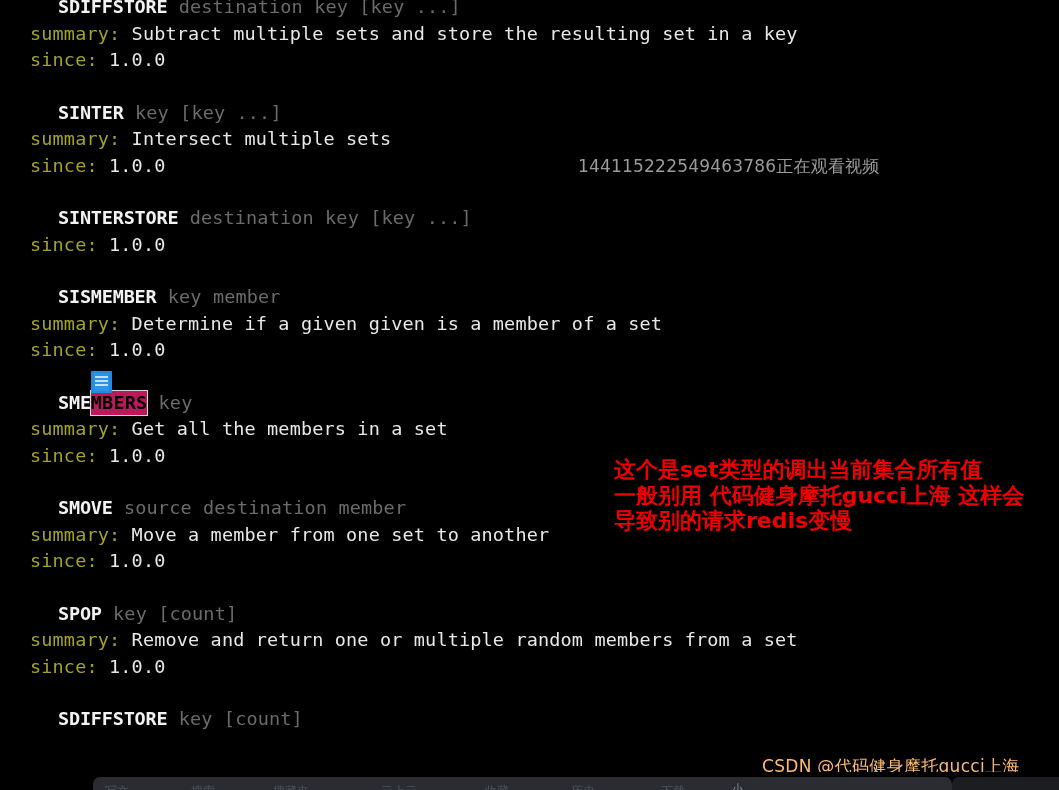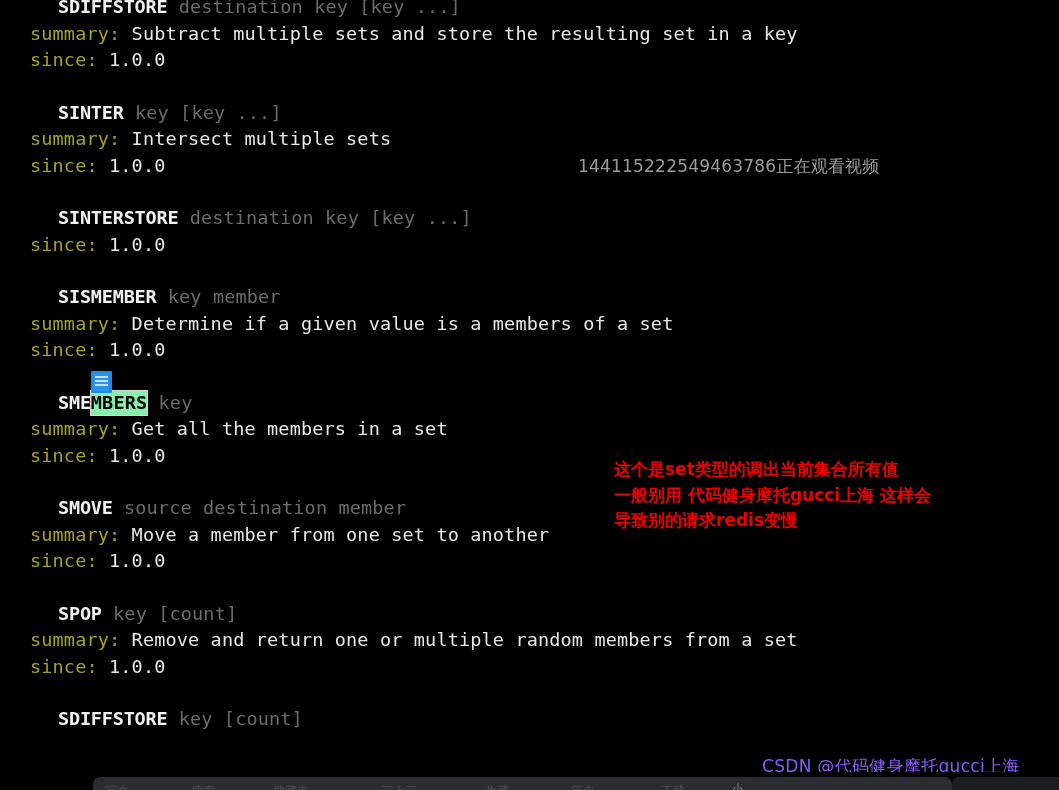--- a/index.html
+++ b/index.html
@@ -72,21 +72,21 @@
   }
 
   
   .clipped-top {
     margin-top: -14px;
   }
 
   
   .sel-wrap { position: relative; display: inline-block; }
   .sel {
-    background: #86efac;
+    background: #be185d;
     color: #000000;
     font-weight: bold;
     padding: 1px 0 2px 0;
     box-shadow: 0 0 0 1px #d8d8d8;
   }
   .copy-badge {
     position: absolute;
     left: 61px;
     top: -19px;
     width: 21px;
@@ -121,33 +121,33 @@
     letter-spacing: 0.2px;
   }
 
   
   #annotation {
     position: absolute;
     left: 614px;
     top: 457px;
     color: #ee0000;
     font-family: "DejaVu Sans", "Liberation Sans", sans-serif;
-    font-size: 17px;
+    font-size: 22px;
     font-weight: bold;
     line-height: 25.5px;
     white-space: nowrap;
   }
   #annotation .anno-line { display: block; }
 
   
   #watermark {
     position: absolute;
     left: 762px;
     top: 755px;
-    color: #8b5cf6;
+    color: #fdba74;
     font-family: "DejaVu Sans", "Liberation Sans", sans-serif;
     font-size: 17px;
     white-space: nowrap;
     letter-spacing: 0.3px;
   }
 
   
   #bottom-bar {
     position: absolute;
     left: 0;
@@ -215,21 +215,21 @@
     <div class="gap"></div>
 
     <div class="cmd-block">
       <div class="line line-head"><span class="cmd-name">SINTERSTORE</span><span class="cmd-args"> <span>destination key [key ...]</span></span></div>
       <div class="line"><span class="label">since:</span><span class="value"> <span>1.0.0</span></span></div>
     </div>
     <div class="gap"></div>
 
     <div class="cmd-block">
       <div class="line line-head"><span class="cmd-name">SISMEMBER</span><span class="cmd-args"> <span>key member</span></span></div>
-      <div class="line"><span class="label">summary:</span><span class="value"> <span>Determine if a given value is a members of a set</span></span></div>
+      <div class="line"><span class="label">summary:</span><span class="value"> <span>Determine if a given given is a member of a set</span></span></div>
       <div class="line"><span class="label">since:</span><span class="value"> <span>1.0.0</span></span></div>
     </div>
     <div class="gap"></div>
 
     <div class="cmd-block">
       <div class="line line-head"><span class="sel-wrap"><span class="cmd-name">SME</span><span class="sel">MBERS</span><span class="copy-badge"><span class="pg"></span><span class="ln" style="top:5px"></span><span class="ln" style="top:9px"></span><span class="ln" style="top:13px"></span></span></span><span class="cmd-args"> <span>key</span></span></div>
       <div class="line"><span class="label">summary:</span><span class="value"> <span>Get all the members in a set</span></span></div>
       <div class="line"><span class="label">since:</span><span class="value"> <span>1.0.0</span></span></div>
     </div>
     <div class="gap"></div>

